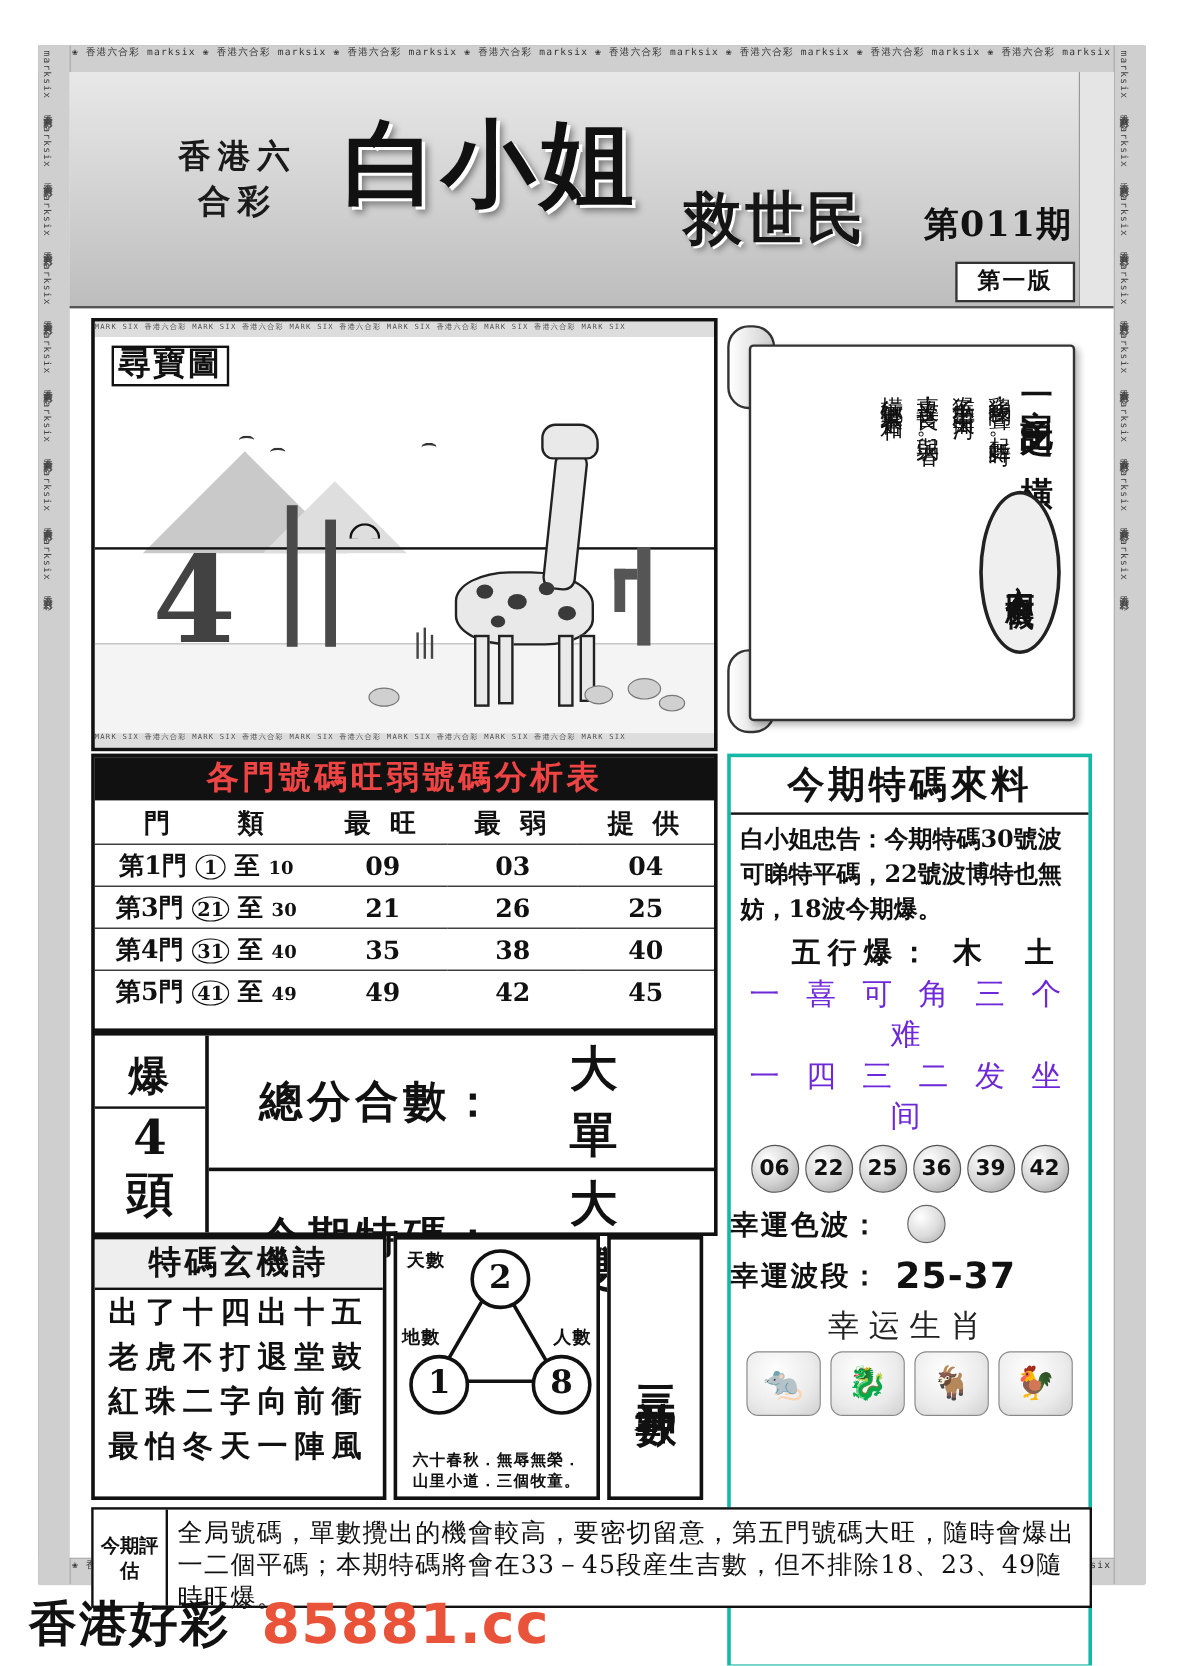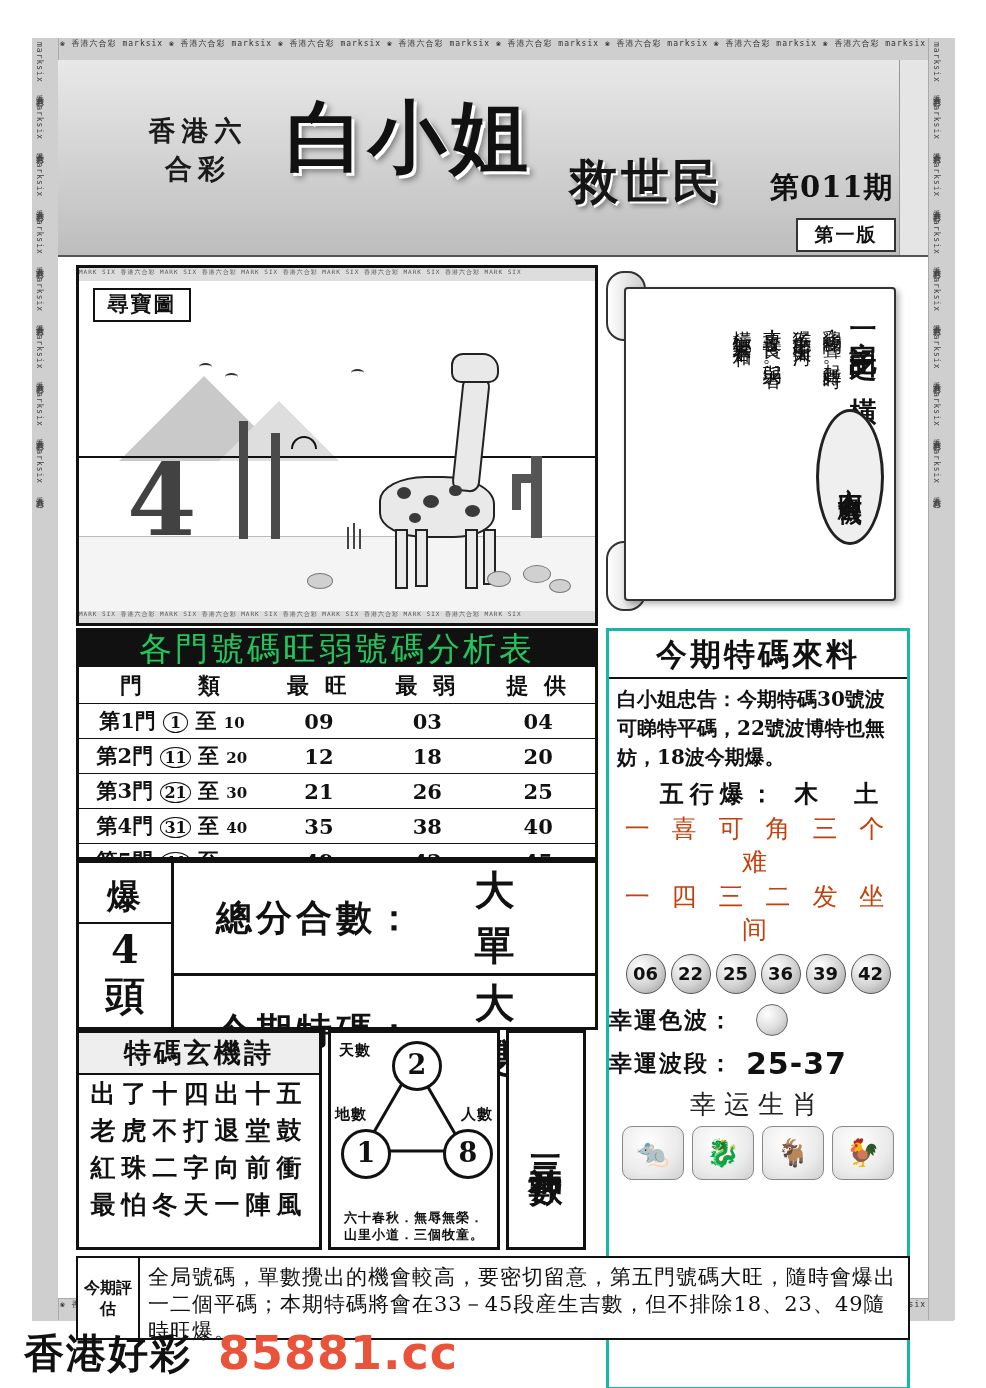--- a/index.html
+++ b/index.html
@@ -107,21 +107,21 @@
     position:absolute;left:0;top:0;width:100%;height:13px;
     background:#ddd;color:#555;font-size:6px;overflow:hidden;
     font-family:"DejaVu Sans Mono","Liberation Mono",monospace;
     white-space:nowrap;letter-spacing:1px;
   }
   .pic-band.bot{top:auto;bottom:0;}
   .pic-label{
     position:absolute;left:14px;top:20px;width:94px;height:30px;
     border:2px solid #111;background:#fff;
     font-family:"DejaVu Serif","Liberation Serif",serif;
-    font-size:21px;font-weight:bold;color:#111;
+    font-size:27px;font-weight:bold;color:#111;
     text-align:center;line-height:28px;letter-spacing:2px;
   }
   .scene{
     position:absolute;left:0;top:13px;width:516px;height:329px;
     background:#fff;
   }
   .horizon{
     position:absolute;left:0;top:175px;width:516px;height:2px;background:#111;
   }
   .sun{
@@ -195,23 +195,23 @@
     font-family:"DejaVu Serif","Liberation Serif",serif;
     font-size:24px;font-weight:bold;color:#111;letter-spacing:4px;
   }
   
   .tbl-panel{
     position:absolute;left:18px;top:568px;width:516px;height:226px;
     background:#fff;border:3px solid #111;
   }
   .tbl-title{
     height:36px;line-height:36px;text-align:center;
-    background:#111;color:#22c55e;
-    font-family:"DejaVu Serif","Liberation Serif",serif;
-    font-size:33px;font-weight:normal;letter-spacing:3px;
+    background:#111;color:#ef4444;
+    font-family:"DejaVu Serif","Liberation Serif",serif;
+    font-size:27px;font-weight:bold;letter-spacing:3px;
   }
   table.analysis{width:100%;border-collapse:collapse;}
   table.analysis th,table.analysis td{
     font-family:"DejaVu Serif","Liberation Serif",serif;
     text-align:center;color:#111;
   }
   table.analysis th{
     font-size:22px;font-weight:bold;padding:4px 0 2px;letter-spacing:4px;
   }
   table.analysis td{font-size:21px;padding:3px 0;font-weight:bold;}
@@ -312,21 +312,21 @@
     font-size:20px;font-weight:bold;line-height:29px;color:#111;letter-spacing:0px;
   }
   .rc-wuxing{
     text-align:center;margin-top:4px;
     font-family:"DejaVu Serif","Liberation Serif",serif;
     font-size:24px;font-weight:bold;color:#111;letter-spacing:6px;padding-left:28px;
   }
   .rc-hand{
     text-align:center;margin-top:2px;
     font-family:"DejaVu Serif","Liberation Serif",serif;
-    font-size:25px;color:#c2410c;letter-spacing:7px;line-height:33px;
+    font-size:25px;color:#6d28d9;letter-spacing:7px;line-height:33px;
   }
   .balls{display:flex;justify-content:center;gap:5px;margin-top:8px;}
   .ball{
     width:38px;height:38px;border-radius:50%;
     background:radial-gradient(circle at 34% 30%,#fff 0%,#d2d2d2 55%,#9a9a9a 100%);
     border:1.5px solid #555;
     font-family:"DejaVu Sans","Liberation Sans",sans-serif;
     font-size:18px;font-weight:bold;color:#111;
     text-align:center;line-height:37px;
   }
@@ -484,31 +484,20 @@
         <tr>
           <td class="gate">
             <span>第1門</span>
             <span class="circ">1</span>
             <span>至</span>
             <span class="small-n">10</span>
           </td>
           <td>09</td>
           <td>03</td>
           <td>04</td>
-        </tr>
-        <tr>
-          <td class="gate">
-            <span>第2門</span>
-            <span class="circ">11</span>
-            <span>至</span>
-            <span class="small-n">20</span>
-          </td>
-          <td>12</td>
-          <td>18</td>
-          <td>20</td>
         </tr>
         <tr>
           <td class="gate">
             <span>第3門</span>
             <span class="circ">21</span>
             <span>至</span>
             <span class="small-n">30</span>
           </td>
           <td>21</td>
           <td>26</td>

